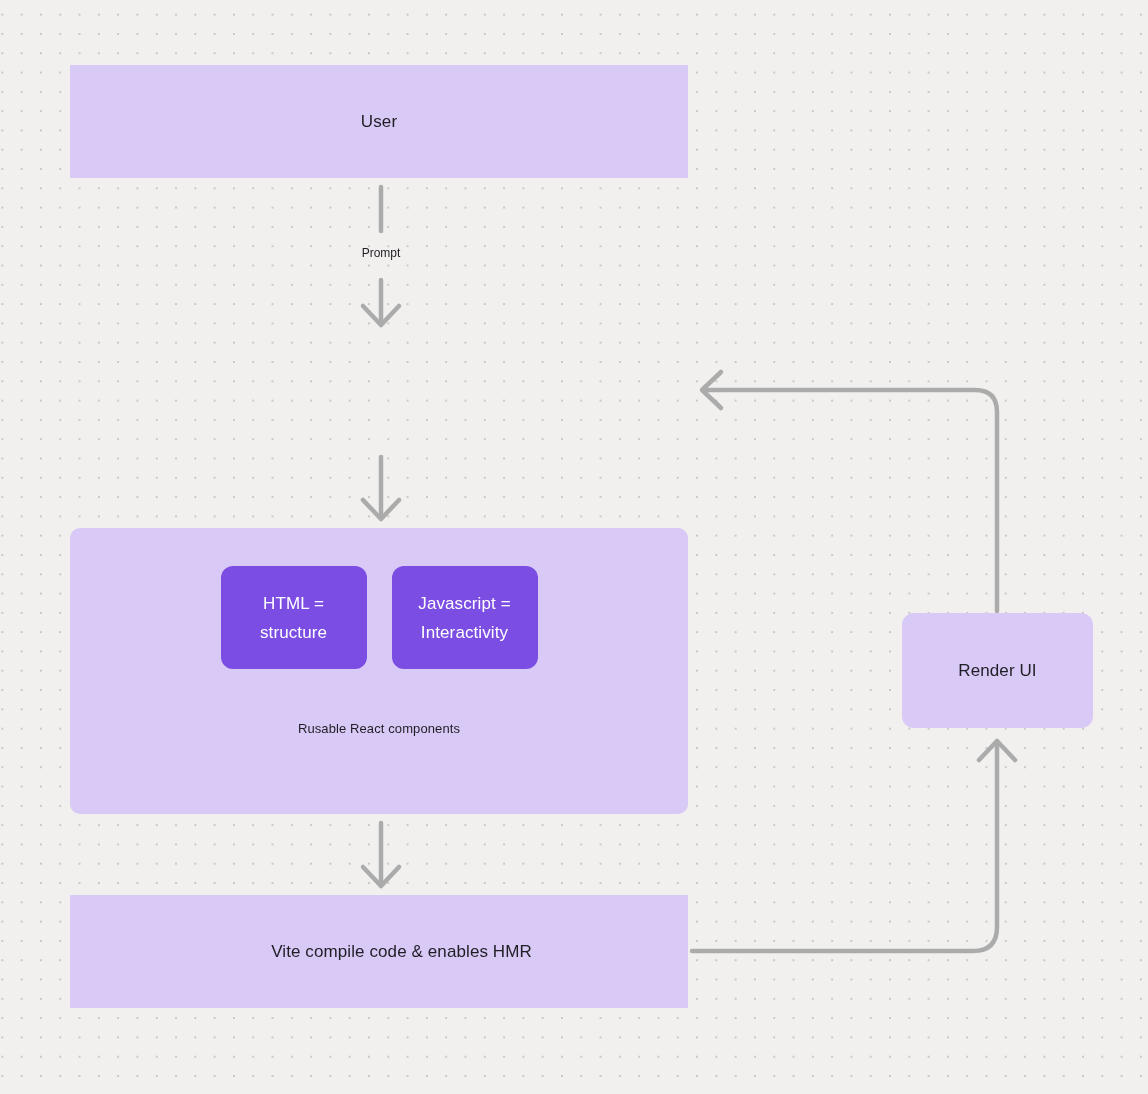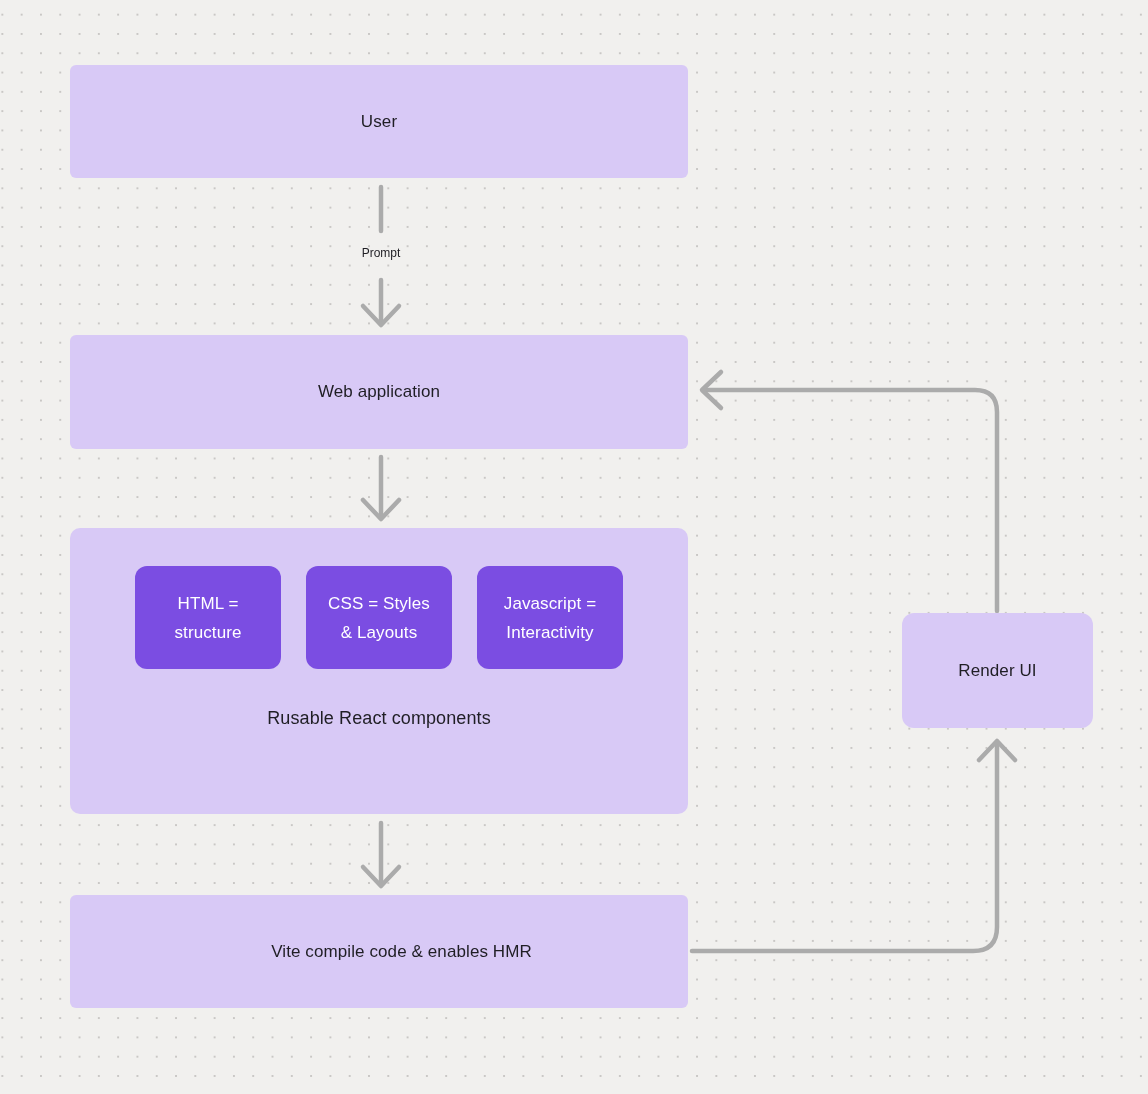--- a/index.html
+++ b/index.html
@@ -23,21 +23,21 @@
     width: 1148px;
     height: 1094px;
     background-color: var(--background);
     background-image: radial-gradient(circle, var(--dot-grid) 1.1px, transparent 1.25px);
     background-size: 19.3px 19.3px;
     background-position: 12px 5px;
   }
   .node {
     position: absolute;
     background: var(--node-fill);
-    border-radius: 6px;
+    border-radius: 1px;
     display: flex;
     align-items: center;
     justify-content: center;
     color: var(--node-text);
     font-size: 17px;
     letter-spacing: 0.1px;
     text-align: center;
   }
   #node-user            { left: 70px;  top: 65px;  width: 618px; height: 113px; }
   #node-web-application { left: 70px;  top: 335px; width: 618px; height: 114px; }
@@ -66,23 +66,23 @@
     align-items: center;
     justify-content: center;
     text-align: center;
     font-size: 17px;
     line-height: 29px;
     padding: 0 22px;
   }
   .group-caption {
     position: absolute;
     left: 0; right: 0;
-    top: 180px;
+    top: 193px;
     text-align: center;
-    font-size: 18px;
+    font-size: 13px;
     color: var(--node-text);
   }
   .edge-label {
     position: absolute;
     left: 321px;
     top: 246px;
     width: 120px;
     text-align: center;
     font-size: 12px;
     color: var(--node-text);
@@ -130,31 +130,25 @@
       <polyline points="721,372 702,390 721,408"></polyline>
     </g>
   </svg>
 
   <div class="node" id="node-user">
     <span>User</span>
   </div>
 
   <div class="edge-label">Prompt</div>
 
-  <div class="node" id="node-web-application">
-    <span>Web application</span>
-  </div>
 
   <div class="node" id="node-components-group">
     <div class="mini-row">
       <div class="mini-box">
         <span>HTML = structure</span>
-      </div>
-      <div class="mini-box">
-        <span>CSS = Styles &amp; Layouts</span>
       </div>
       <div class="mini-box">
         <span>Javascript = Interactivity</span>
       </div>
     </div>
     <div class="group-caption">Rusable React components</div>
   </div>
 
   <div class="node" id="node-vite">
     <span>Vite compile code &amp; enables HMR</span>

